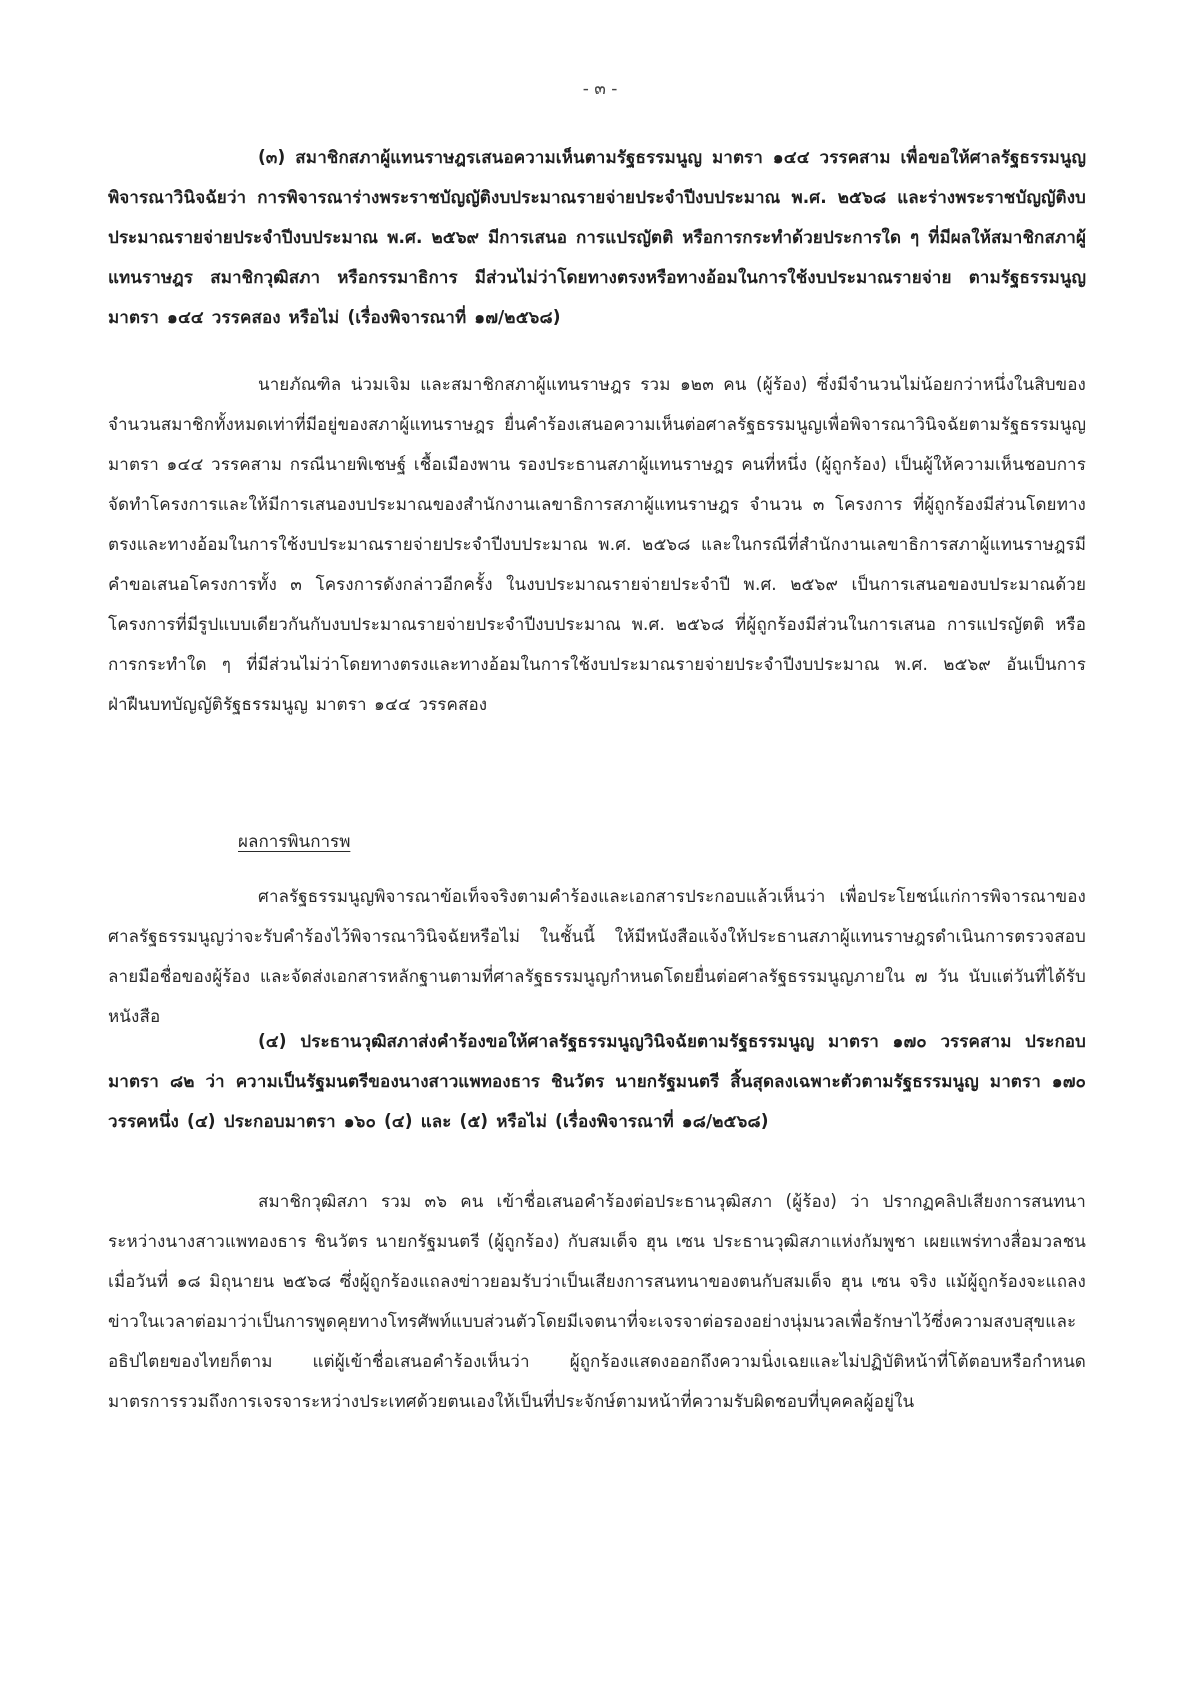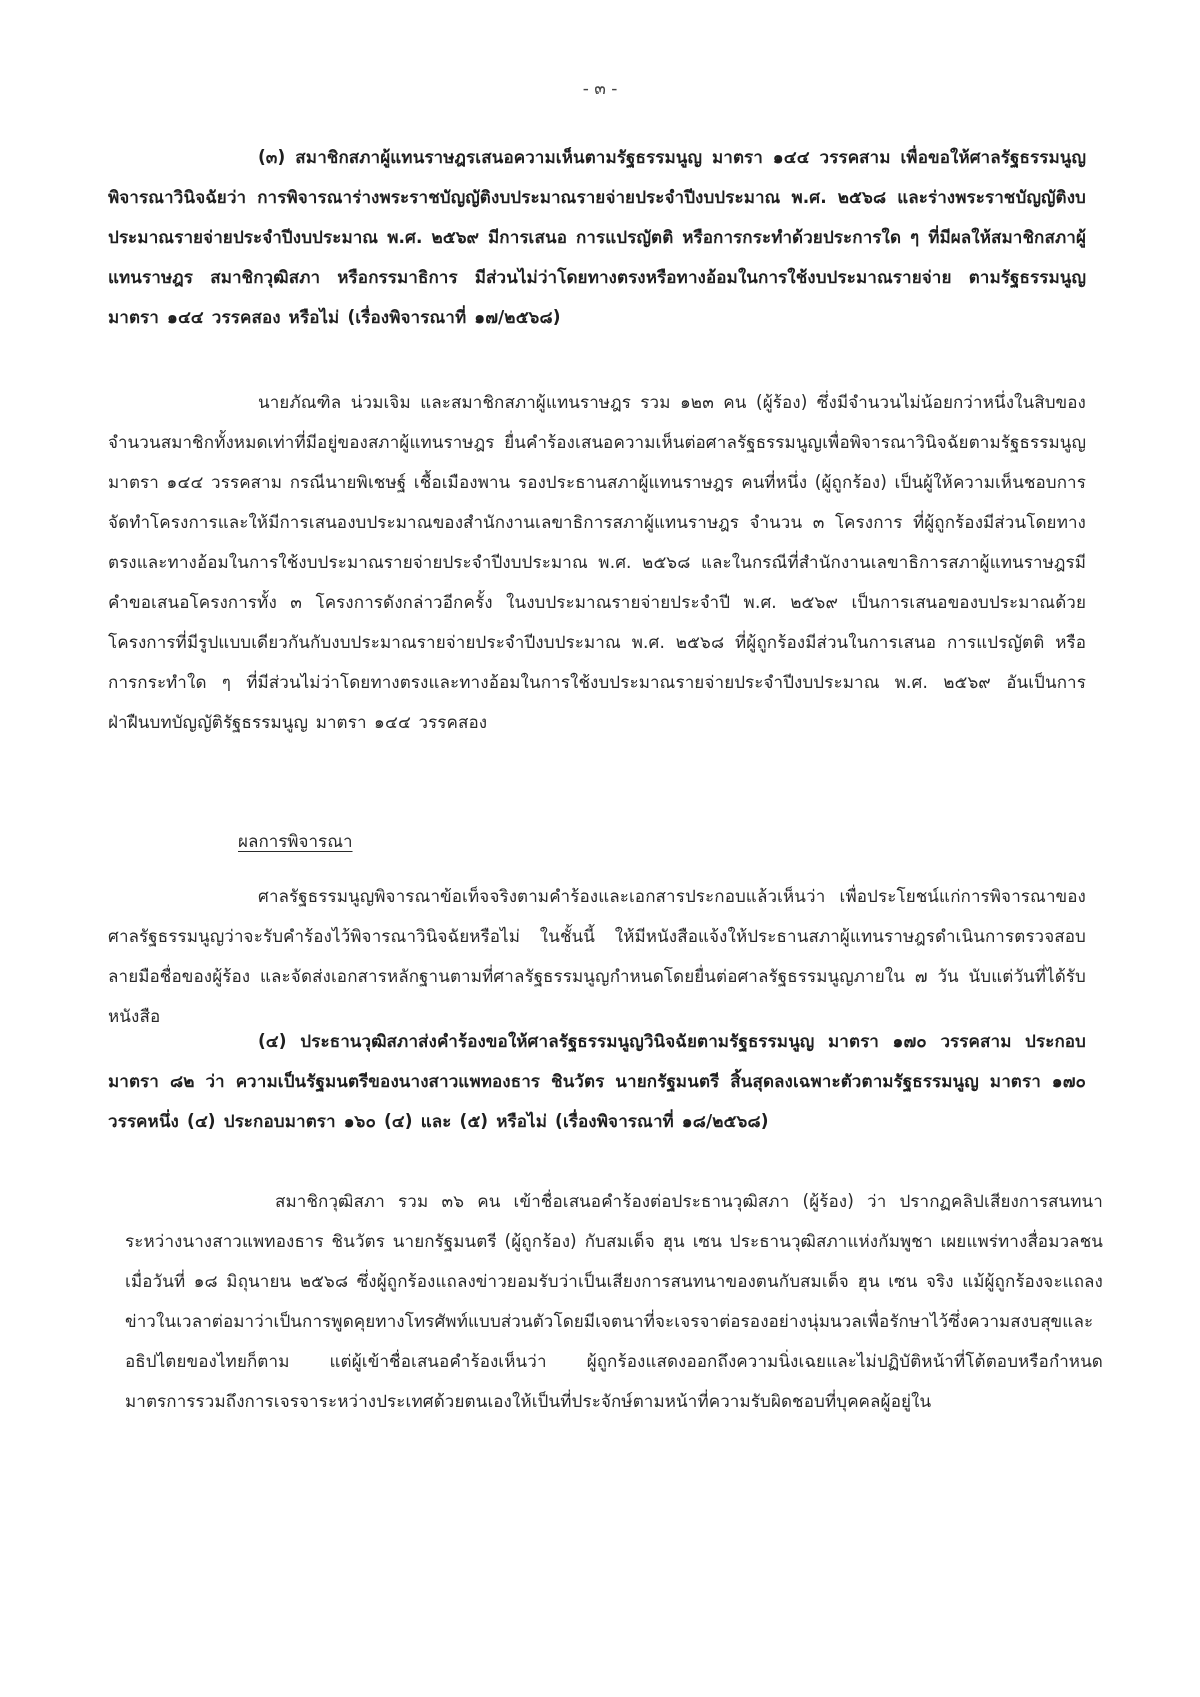--- a/index.html
+++ b/index.html
@@ -39,41 +39,41 @@
   .section-heading {
     font-size: 17px;
     line-height: 40px;
     margin: 0;
     padding-left: 130px;
     text-decoration: underline;
     text-underline-offset: 4px;
     color: #2a2a2a;
   }
   #block-3 { top: 137px; }
-  #block-3-body { top: 382px; }
+  #block-3-body { top: 364px; }
   #block-3-result-heading { top: 821px; }
   #block-3-result-body { top: 876px; }
   #block-4 { top: 1021px; }
-  #block-4-body { top: 1181px; margin-left: 17px; }
+  #block-4-body { top: 1181px; }
 </style>
 </head>
 <body>
 
 <div class="page-number">- ๓ -</div>
 
 <div class="column" id="block-3">
   <p class="para bold indent">(๓) สมาชิกสภาผู้แทนราษฎรเสนอความเห็นตามรัฐธรรมนูญ มาตรา ๑๔๔ วรรคสาม เพื่อขอให้ศาลรัฐธรรมนูญพิจารณาวินิจฉัยว่า การพิจารณาร่างพระราชบัญญัติงบประมาณรายจ่ายประจำปีงบประมาณ พ.ศ. ๒๕๖๘ และร่างพระราชบัญญัติงบประมาณรายจ่ายประจำปีงบประมาณ พ.ศ. ๒๕๖๙ มีการเสนอ การแปรญัตติ หรือการกระทำด้วยประการใด ๆ ที่มีผลให้สมาชิกสภาผู้แทนราษฎร สมาชิกวุฒิสภา หรือกรรมาธิการ มีส่วนไม่ว่าโดยทางตรงหรือทางอ้อมในการใช้งบประมาณรายจ่าย ตามรัฐธรรมนูญ มาตรา ๑๔๔ วรรคสอง หรือไม่ (เรื่องพิจารณาที่ ๑๗/๒๕๖๘)</p>
 </div>
 
 <div class="column" id="block-3-body">
   <p class="para indent">นายภัณฑิล น่วมเจิม และสมาชิกสภาผู้แทนราษฎร รวม ๑๒๓ คน (ผู้ร้อง) ซึ่งมีจำนวนไม่น้อยกว่าหนึ่งในสิบของจำนวนสมาชิกทั้งหมดเท่าที่มีอยู่ของสภาผู้แทนราษฎร ยื่นคำร้องเสนอความเห็นต่อศาลรัฐธรรมนูญเพื่อพิจารณาวินิจฉัยตามรัฐธรรมนูญ มาตรา ๑๔๔ วรรคสาม กรณีนายพิเชษฐ์ เชื้อเมืองพาน รองประธานสภาผู้แทนราษฎร คนที่หนึ่ง (ผู้ถูกร้อง) เป็นผู้ให้ความเห็นชอบการจัดทำโครงการและให้มีการเสนองบประมาณของสำนักงานเลขาธิการสภาผู้แทนราษฎร จำนวน ๓ โครงการ ที่ผู้ถูกร้องมีส่วนโดยทางตรงและทางอ้อมในการใช้งบประมาณรายจ่ายประจำปีงบประมาณ พ.ศ. ๒๕๖๘ และในกรณีที่สำนักงานเลขาธิการสภาผู้แทนราษฎรมีคำขอเสนอโครงการทั้ง ๓ โครงการดังกล่าวอีกครั้ง ในงบประมาณรายจ่ายประจำปี พ.ศ. ๒๕๖๙ เป็นการเสนอของบประมาณด้วยโครงการที่มีรูปแบบเดียวกันกับงบประมาณรายจ่ายประจำปีงบประมาณ พ.ศ. ๒๕๖๘ ที่ผู้ถูกร้องมีส่วนในการเสนอ การแปรญัตติ หรือการกระทำใด ๆ ที่มีส่วนไม่ว่าโดยทางตรงและทางอ้อมในการใช้งบประมาณรายจ่ายประจำปีงบประมาณ พ.ศ. ๒๕๖๙ อันเป็นการฝ่าฝืนบทบัญญัติรัฐธรรมนูญ มาตรา ๑๔๔ วรรคสอง</p>
 </div>
 
 <div class="column" id="block-3-result-heading">
-  <p class="section-heading">ผลการพิจารณา</p>
+  <p class="section-heading">ผลการพินการพ</p>
 </div>
 
 <div class="column" id="block-3-result-body">
   <p class="para indent">ศาลรัฐธรรมนูญพิจารณาข้อเท็จจริงตามคำร้องและเอกสารประกอบแล้วเห็นว่า เพื่อประโยชน์แก่การพิจารณาของศาลรัฐธรรมนูญว่าจะรับคำร้องไว้พิจารณาวินิจฉัยหรือไม่ ในชั้นนี้ ให้มีหนังสือแจ้งให้ประธานสภาผู้แทนราษฎรดำเนินการตรวจสอบลายมือชื่อของผู้ร้อง และจัดส่งเอกสารหลักฐานตามที่ศาลรัฐธรรมนูญกำหนดโดยยื่นต่อศาลรัฐธรรมนูญภายใน ๗ วัน นับแต่วันที่ได้รับหนังสือ</p>
 </div>
 
 <div class="column" id="block-4">
   <p class="para bold indent">(๔) ประธานวุฒิสภาส่งคำร้องขอให้ศาลรัฐธรรมนูญวินิจฉัยตามรัฐธรรมนูญ มาตรา ๑๗๐ วรรคสาม ประกอบมาตรา ๘๒ ว่า ความเป็นรัฐมนตรีของนางสาวแพทองธาร ชินวัตร นายกรัฐมนตรี สิ้นสุดลงเฉพาะตัวตามรัฐธรรมนูญ มาตรา ๑๗๐ วรรคหนึ่ง (๔) ประกอบมาตรา ๑๖๐ (๔) และ (๕) หรือไม่ (เรื่องพิจารณาที่ ๑๘/๒๕๖๘)</p>
 </div>
 

